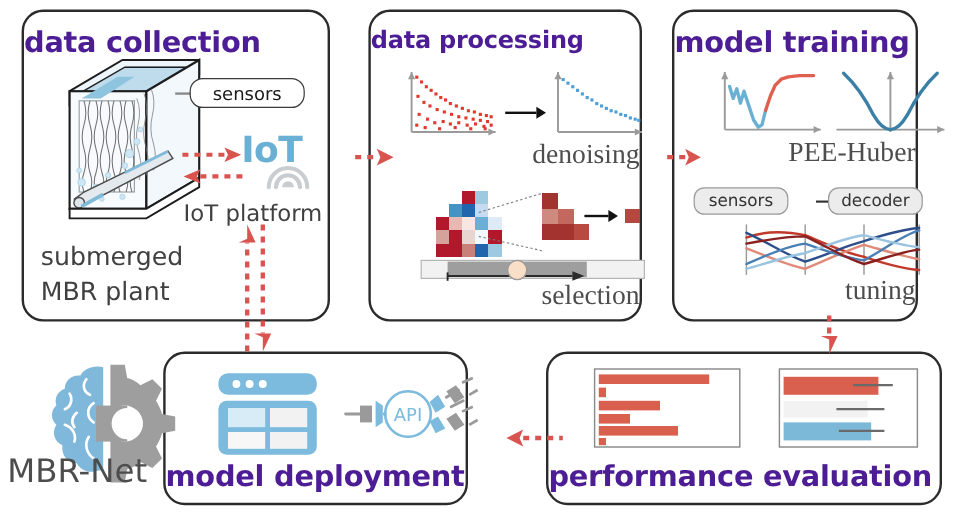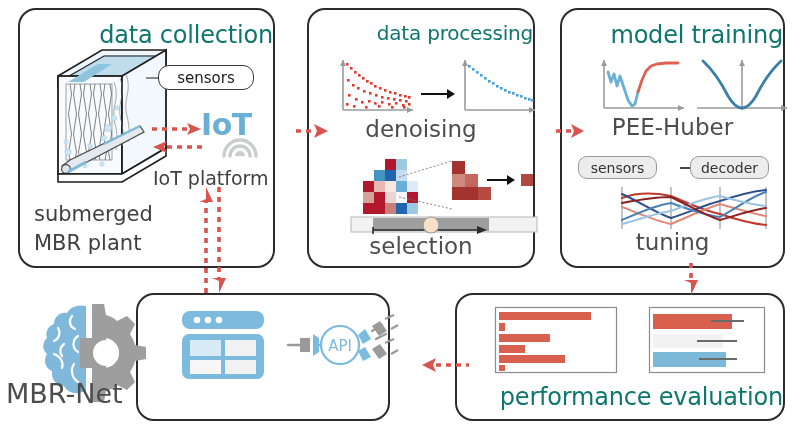--- a/index.html
+++ b/index.html
@@ -16,32 +16,32 @@
   .panel{
     position:absolute;
     border:2px solid #2b2b2b;
     border-radius:18px;
     background:#ffffff;
     box-sizing:border-box;
   }
   .panel-title{
     position:absolute;
     left:0;right:0;
-    text-align:right;
-    font-weight:normal;
-    color:#0f766e;
+    text-align:left;
+    font-weight:bold;
+    color:#4c1d95;
     letter-spacing:-0.2px;
     white-space:nowrap;
   }
   .sub-label{
     position:absolute;
-    text-align:center;
+    text-align:right;
     color:#4d4d4d;
     white-space:nowrap;
-    left:0;right:0;
+    left:0;right:0;font-family:Liberation Serif, serif;
   }
   .grey-label{
     position:absolute;
     color:#404040;
     white-space:nowrap;
   }
   .pill{
     position:absolute;
     border:1.6px solid #3a3a3a;
     border-radius:11px;
@@ -310,21 +310,21 @@
         <line x1="22" y1="11" x2="22" y2="18" stroke="#2b2b2b" stroke-width="1.6"></line>
         <line x1="22" y1="14" x2="126" y2="14" stroke="#2b2b2b" stroke-width="1.6"></line>
         <polygon points="126,10 136,14 126,18" fill="#2b2b2b"></polygon>
         <circle cx="80" cy="9" r="8" fill="#fadfc8" stroke="#9a9a9a" stroke-width="1.2"></circle>
       </svg>
     </div>
 
     <div class="sub-label" style="top:223px;font-size:23px;">selection</div>
   </div>
 
-  <div class="panel" style="left:560px;top:8px;width:225px;height:260px;">
+  <div class="panel" style="left:560px;top:8px;width:205px;height:260px;">
     <div class="panel-title" style="top:11px;font-size:24px;">model training</div>
 
     <div class="abs" style="left:14px;top:44px;width:92px;height:62px;">
       <svg width="92" height="62" viewBox="0 0 92 62">
         <line x1="8" y1="54" x2="88" y2="54" stroke="#9a9a9a" stroke-width="1.6"></line>
         <polygon points="88,54 82,51 82,57" fill="#9a9a9a"></polygon>
         <line x1="8" y1="54" x2="8" y2="6" stroke="#9a9a9a" stroke-width="1.6"></line>
         <polygon points="8,6 5,12 11,12" fill="#9a9a9a"></polygon>
         <path d="M12,18 L15,28 L18,20 L21,32 L24,22 L28,34 L32,46 L36,52 L39,50 L42,38" fill="none" stroke="#6ab0d4" stroke-width="2.8" stroke-linejoin="round" stroke-linecap="round"></path>
         <path d="M42,38 L46,26 L50,17 L55,12 L61,10 L70,9 L82,9" fill="none" stroke="#e06050" stroke-width="2.8" stroke-linejoin="round" stroke-linecap="round"></path>
@@ -416,20 +416,21 @@
         <line x1="99" y1="10" x2="108" y2="6" stroke="#9a9a9a" stroke-width="2.2"></line>
         <line x1="105" y1="20" x2="112" y2="16" stroke="#9a9a9a" stroke-width="2.2"></line>
 
         <path d="M72,42 L79,38 L85,48 L77,52 Z" fill="#7cbade"></path>
         <path d="M86,40 L94,35 L101,45 L93,50 Z" fill="#9a9a9a"></path>
         <line x1="99" y1="34" x2="108" y2="30" stroke="#9a9a9a" stroke-width="2.2"></line>
         <line x1="105" y1="45" x2="112" y2="41" stroke="#9a9a9a" stroke-width="2.2"></line>
       </svg>
     </div>
 
+    <div class="panel-title" style="top:88px;font-size:24px;">model deployment</div>
   </div>
 
   <div class="panel" style="left:455px;top:293px;width:330px;height:128px;">
 
     <div class="abs" style="left:18px;top:12px;width:122px;height:66px;">
       <svg width="122" height="66" viewBox="0 0 122 66">
         <rect x="0.5" y="0.5" width="121" height="65" fill="#ffffff" stroke="#8a8a8a" stroke-width="1.2"></rect>
         <g fill="#d9604f">
           <rect x="4" y="5" width="92" height="8"></rect>
           <rect x="4" y="16" width="6" height="8"></rect>

